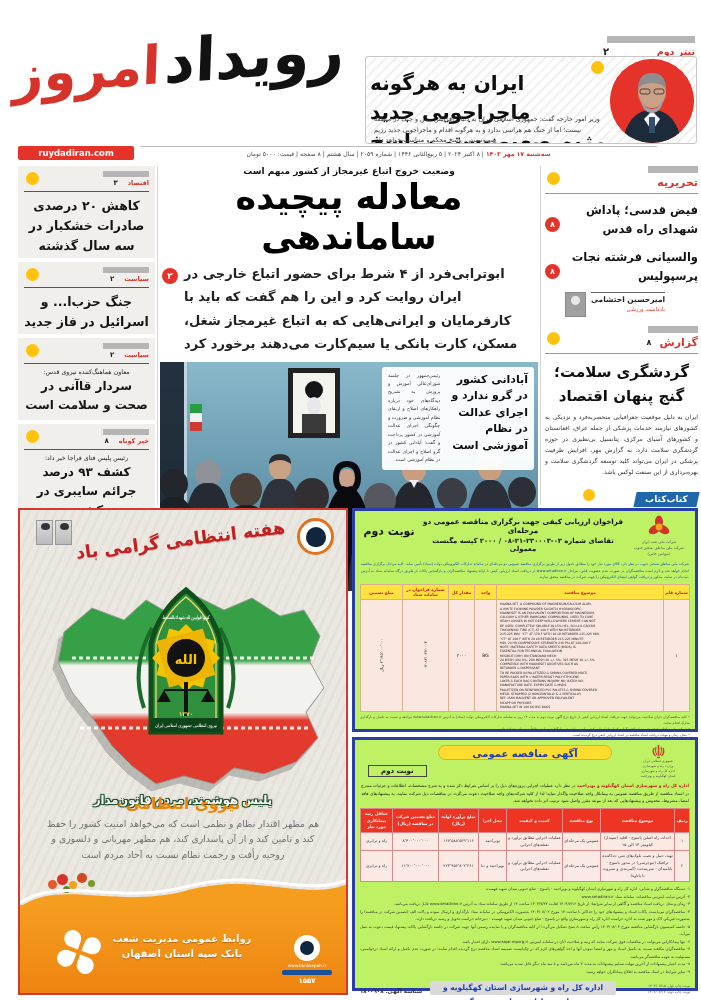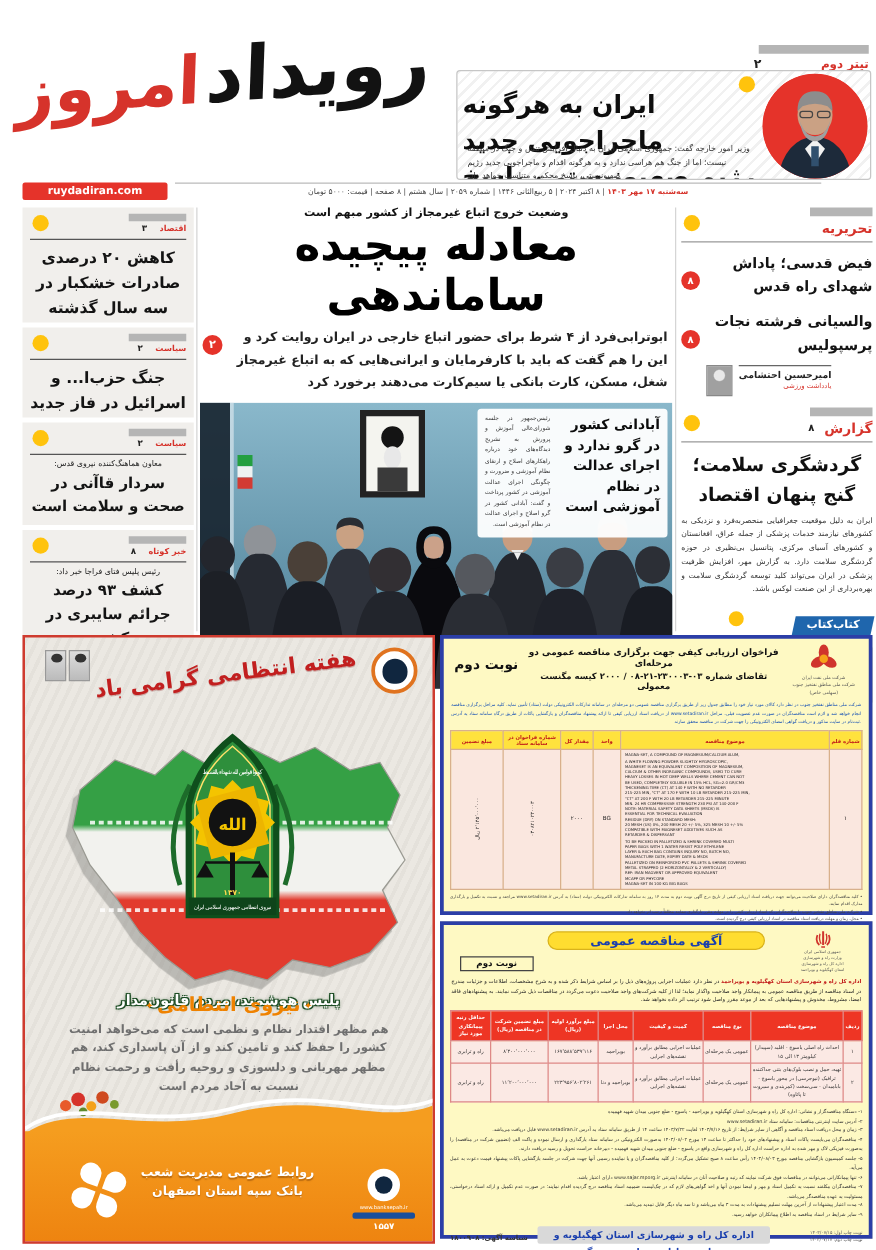--- a/index.html
+++ b/index.html
@@ -58,21 +58,21 @@
   .kick { font-size:6.3px; color:#222; text-align:center; margin-bottom:2px; }
   .ctitle { font-weight:bold; font-size:12.5px; line-height:1.6; text-align:center; color:#141414; }
 
   
   .lead { position:absolute; left:160px; top:166px; width:378px; }
   .lead-kick { text-align:center; font-weight:bold; font-size:9px; color:#111; }
   .lead-head { text-align:center; font-weight:bold; font-size:35px; letter-spacing:-1px; color:#000; margin-top:1px; }
   .lead-dekwrap { position:relative; margin-top:5px; padding:0 4px 0 24px; }
   .lead-pg { position:absolute; left:2px; top:6px; width:16px; height:16px; border-radius:50%;
              background:#e5332a; color:#fff; font-size:9px; font-weight:bold; text-align:center; line-height:16px; }
-  .lead-dek { text-align:right; font-weight:bold; font-size:10px; line-height:1.8; color:#222; }
+  .lead-dek { text-align:left; font-weight:bold; font-size:13px; line-height:1.8; color:#222; }
   .leadphoto { position:relative; margin-top:6px; width:378px; height:229px; overflow:hidden; }
   .leadphoto svg { position:absolute; inset:0; }
   .overlay { position:absolute; right:4px; top:5px; width:152px; min-height:86px; background:rgba(255,255,255,.95);
              border-radius:3px; padding:5px 6px; display:flex; gap:5px; }
   .ov-title { width:87px; font-weight:bold; font-size:11px; line-height:1.5; text-align:right; color:#0c0c0c; }
   .ov-body  { width:55px; font-size:4.7px; line-height:1.8; color:#333; text-align:justify; }
 
   
   .rightcol { position:absolute; left:545px; top:166px; width:153px; }
   .schead { position:relative; }
@@ -119,41 +119,41 @@
                 font-weight:bold; font-size:17.5px; transform:rotate(-7deg); text-shadow:0 1px 0 rgba(120,0,0,.25); }
   .mapwrap { position:absolute; left:8px; top:60px; width:314px; height:247px; }
   .emblem { position:absolute; left:104px; top:76px; width:124px; height:154px; }
   .pol-slogan2 { position:absolute; left:40px; right:40px; top:244px; text-align:center; color:#fff;
                  font-weight:bold; font-size:11.5px;
                  text-shadow:1px 1px 0 #1d4d24, -1px -1px 0 #1d4d24, 1px -1px 0 #1d4d24, -1px 1px 0 #1d4d24, 0 0 3px #1d4d24;margin-top:39px; }
   .q-title { position:absolute; left:40px; right:40px; top:285px; text-align:center; color:#ef8200;
              font-weight:bold; font-size:15.5px; }
   .q-title .fl { font-size:8px; vertical-align:middle; }
   .q-body { position:absolute; left:26px; right:26px; top:306px; text-align:center; color:#6f6f6f;
-            font-weight:bold; font-size:9.3px; line-height:1.65; }
+            font-weight:normal; font-size:9.3px; line-height:1.65; }
   .q-attr { position:absolute; left:40px; right:40px; top:385px; text-align:center; color:#555; font-size:6.5px; font-weight:bold;}
   .flowers { position:absolute; left:28px; top:362px; width:50px; height:26px; }
   .flowers i { position:absolute; border-radius:50%; display:block; }
   .pol-footer { position:absolute; left:0; right:0; bottom:0; height:88px; background:linear-gradient(#f59d1f,#ee8410); }
   .wave { position:absolute; left:0; bottom:86px; width:330px; height:30px; }
   .pinwheel { position:absolute; left:40px; bottom:22px; width:38px; height:38px; transform:rotate(20deg); }
   .pinwheel i { position:absolute; width:17px; height:17px; background:#fff; display:block; }
   .pw1{ left:0; top:0; border-radius:50% 50% 0 50%; } .pw2{ right:0; top:0; border-radius:50% 50% 50% 0; }
   .pw3{ right:0; bottom:0; border-radius:0 50% 50% 50%; } .pw4{ left:0; bottom:0; border-radius:50% 0 50% 50%; }
   .pf-text { position:absolute; left:84px; right:86px; bottom:32px; text-align:center; color:#fff;
              font-weight:bold; font-size:10px; line-height:1.5; text-shadow:0 1px 1px rgba(90,40,0,.4);}
   .pf-right { position:absolute; right:10px; bottom:8px; width:58px; text-align:center; }
   .pf-circ { width:26px; height:26px; border-radius:50%; background:#fff; margin:0 auto 2px; position:relative;}
   .pf-circ:before{content:""; position:absolute; inset:6px; border-radius:50%; background:#10263f;}
   .pf-site { color:#fff; font-size:4.2px; direction:ltr; }
   .pf-strip { height:5px; background:#1a4f9c; border-radius:2px; margin:2px 4px; }
   .pf-phone { color:#fff; font-weight:bold; font-size:7px; }
 
   
-  .ad { position:absolute; left:352px; width:346px; border:3px solid #2b3ea7; background:#fef9c3; padding:4px 5px; }
+  .ad { position:absolute; left:352px; width:346px; border:3px solid #2b3ea7; background:#bef264; padding:4px 5px; }
   .ad1 { top:508px; height:224px; }
   .ad2 { top:737px; height:254px; }
   .adfoot { position:relative; height:15px; margin-top:2px; }
   .adid { position:absolute; left:0; bottom:1px; font-size:5.5px; font-weight:bold; color:#333; }
   .adbar { position:absolute; left:66px; right:66px; bottom:0; height:14px; background:#d9d9d9; border-radius:2px;
            color:#1a3fae; font-weight:bold; font-size:9px; text-align:center; line-height:14px; }
 
   
   .n-head { display:flex; align-items:flex-start; }
   .n-org { width:62px; text-align:center; flex:none; }

